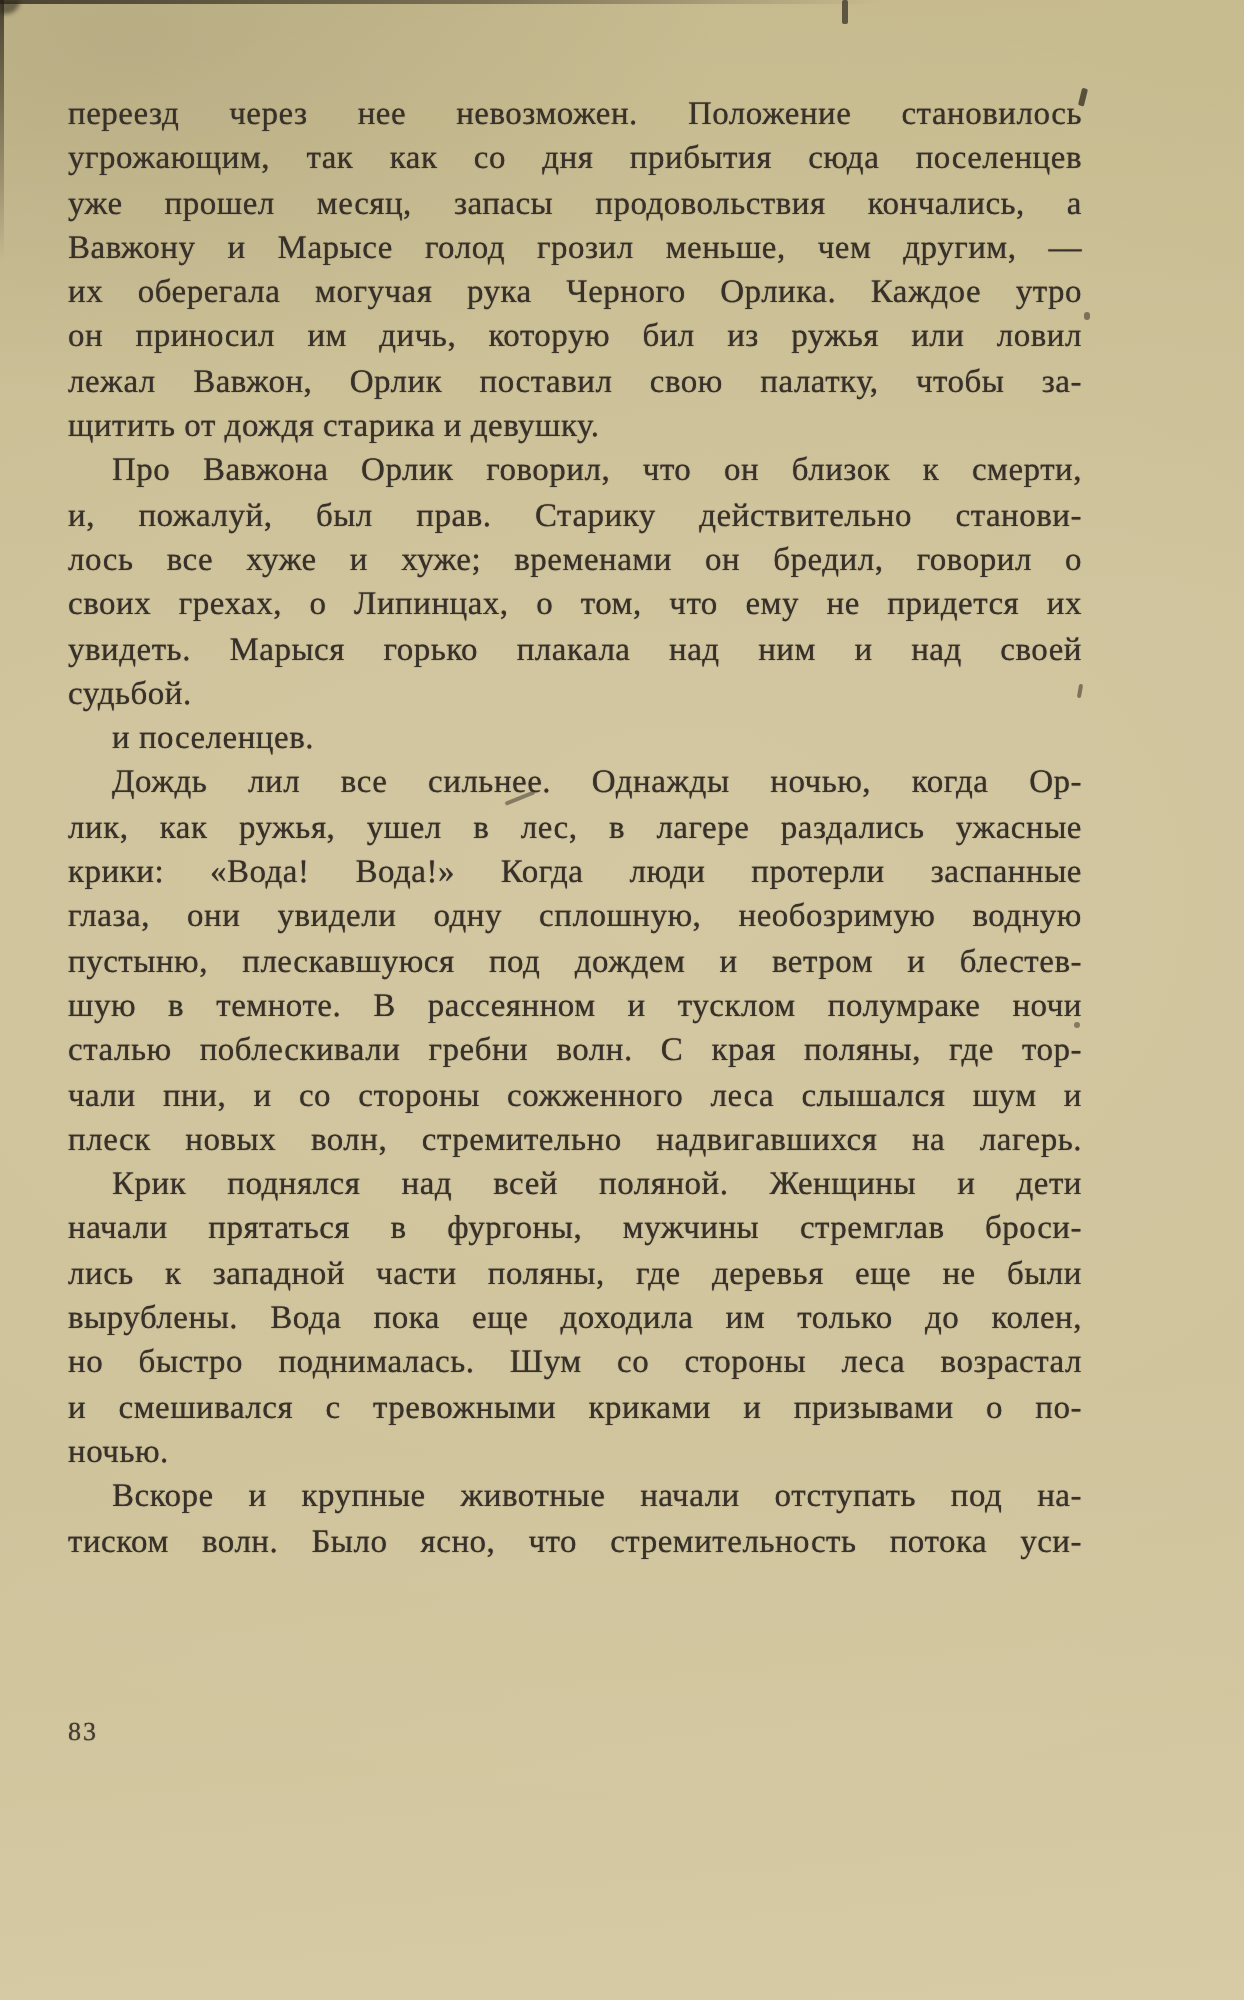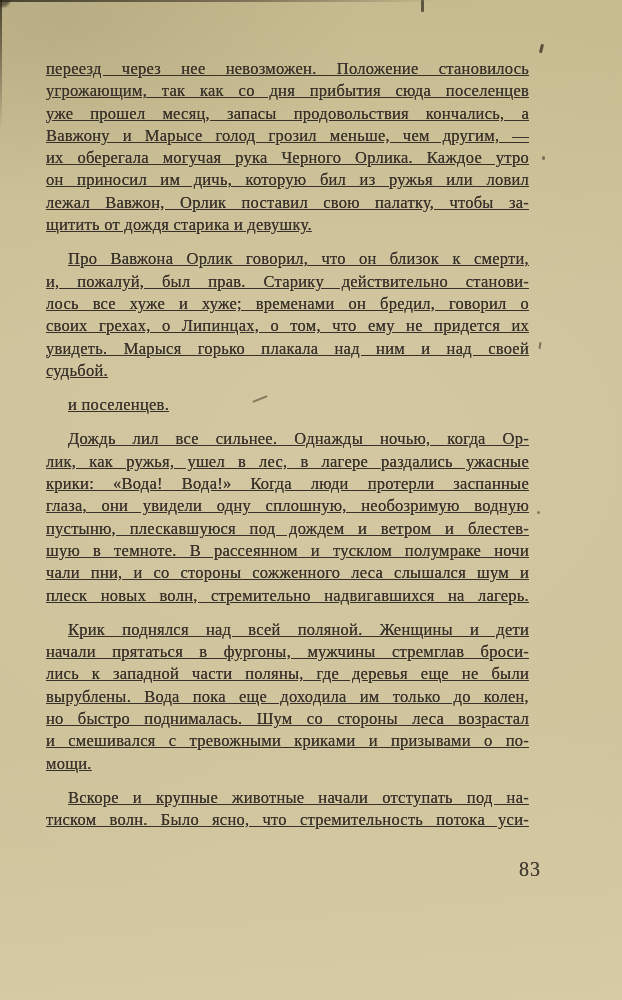--- a/index.html
+++ b/index.html
@@ -45,38 +45,38 @@
   .text-block {
     position: absolute;
     left: 34px;
     top: 46px;
     width: 507px;
     font-size: 16.5px;
     line-height: 22.3px;
     letter-spacing: 0.25px;
     text-shadow: 0 0 0.5px rgba(52,44,35,0.85);
   }
-  .paragraph { margin: 12px; padding: 0; text-decoration: underline; }
+  .paragraph { margin: 0; padding: 0; }
   .line {
     text-align: justify;
     text-align-last: justify;
     white-space: normal;
     height: 22.3px;
     overflow: visible;
   }
   .line.no-just { text-align-last: left; }
   .paragraph.indent .line:first-child { text-indent: 22px; }
 
   .page-number {
     position: absolute;
     left: 34px;
     top: 858px;
     width: 507px;
-    text-align: right;
-    font-size: 20px;
+    text-align: left;
+    font-size: 13px;
     letter-spacing: 1px;
     color: #453d32;
     text-shadow: 0 0 0.5px rgba(52,44,35,0.8);
   }
 </style>
 </head>
 <body>
 
 <div class="page">
   <div class="edge-top"></div>
@@ -111,31 +111,32 @@
       <div class="paragraph indent">
         <div class="line no-just">и поселенцев.</div>
       </div>
       <div class="paragraph indent">
         <div class="line">Дождь лил все сильнее. Однажды ночью, когда Ор-</div>
         <div class="line">лик, как ружья, ушел в лес, в лагере раздались ужасные</div>
         <div class="line">крики: «Вода! Вода!» Когда люди протерли заспанные</div>
         <div class="line">глаза, они увидели одну сплошную, необозримую водную</div>
         <div class="line">пустыню, плескавшуюся под дождем и ветром и блестев-</div>
         <div class="line">шую в темноте. В рассеянном и тусклом полумраке ночи</div>
+        <div class="line">сталью поблескивали гребни волн. С края поляны, где тор-</div>
         <div class="line">чали пни, и со стороны сожженного леса слышался шум и</div>
         <div class="line">плеск новых волн, стремительно надвигавшихся на лагерь.</div>
       </div>
       <div class="paragraph indent">
         <div class="line">Крик поднялся над всей поляной. Женщины и дети</div>
         <div class="line">начали прятаться в фургоны, мужчины стремглав броси-</div>
         <div class="line">лись к западной части поляны, где деревья еще не были</div>
         <div class="line">вырублены. Вода пока еще доходила им только до колен,</div>
         <div class="line">но быстро поднималась. Шум со стороны леса возрастал</div>
         <div class="line">и смешивался с тревожными криками и призывами о по-</div>
-        <div class="line no-just">мощи.</div>
+        <div class="line no-just">ночью.</div>
       </div>
       <div class="paragraph indent">
         <div class="line">Вскоре и крупные животные начали отступать под на-</div>
         <div class="line">тиском волн. Было ясно, что стремительность потока уси-</div>
       </div>
     </div>
 
   <div class="page-number">83</div>
 </div>
 

